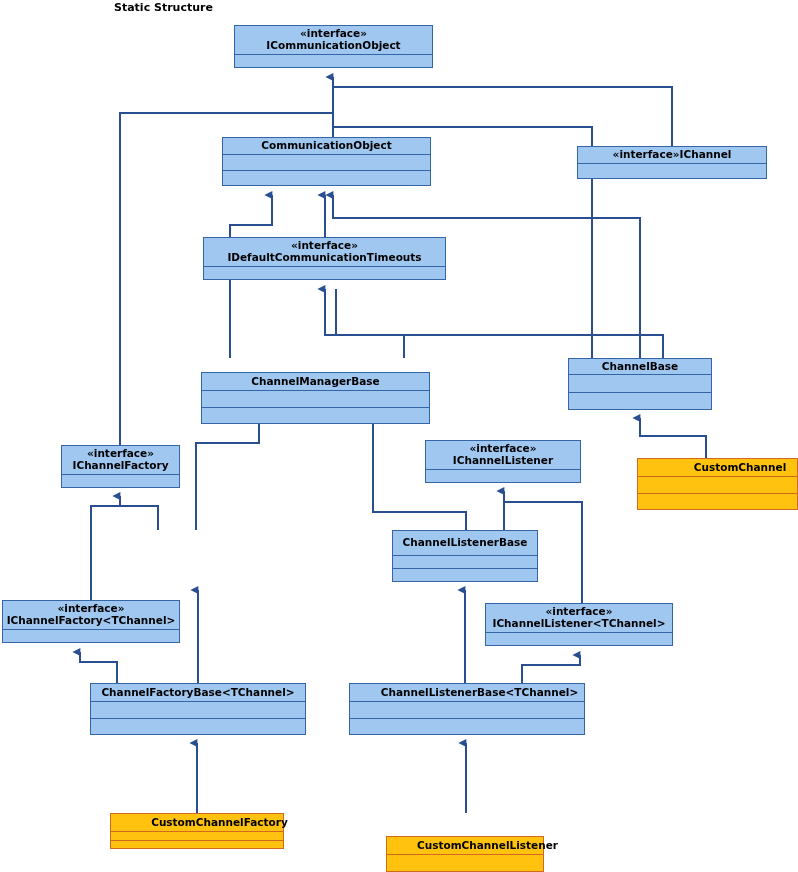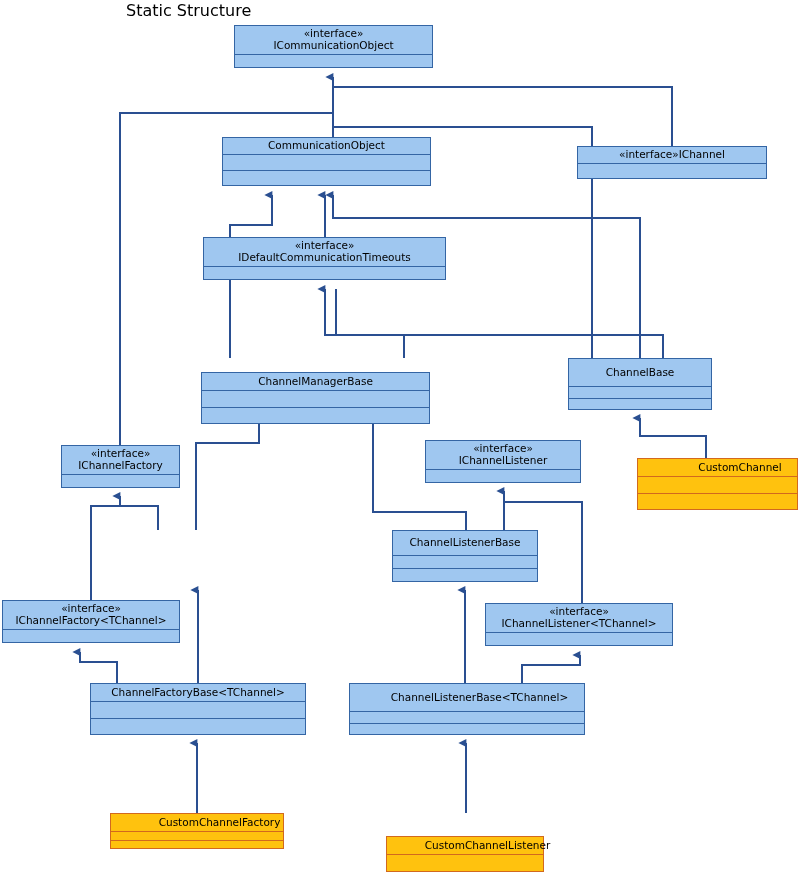--- a/index.html
+++ b/index.html
@@ -26,27 +26,28 @@
     width: 798px;
     height: 872px;
     z-index: 1;
   }
   .node-layer {
     position: absolute;
     left: 0; top: 0;
     width: 798px;
     height: 872px;
     z-index: 2;
+    font-weight: bold;
   }
   #diagram-title {
     position: absolute;
-    left: 126px;
+    left: 114px;
     top: 1px;
-    font-size: 16px;
-    font-weight: normal;
+    font-size: 11px;
+    font-weight: bold;
     color: #000000;
     letter-spacing: 0px;
     white-space: nowrap;
     z-index: 3;
   }
   .uml-class {
     position: absolute;
     box-sizing: border-box;
     border: 1px solid #3465a4;
     background: #9fc7f0;
@@ -190,21 +191,21 @@
 
     <div class="uml-class" style="left:201px; top:372px; width:229px; height:52px;">
       <div class="uml-title" style="height:18px;">
         <span>ChannelManagerBase</span>
       </div>
       <div class="uml-compartment"></div>
       <div class="uml-compartment"></div>
     </div>
 
     <div class="uml-class" style="left:568px; top:358px; width:144px; height:52px;">
-      <div class="uml-title" style="height:28px;">
+      <div class="uml-title" style="height:16px;">
         <span>ChannelBase</span>
       </div>
       <div class="uml-compartment"></div>
       <div class="uml-compartment"></div>
     </div>
 
     <div class="uml-class" style="left:61px; top:445px; width:119px; height:43px;">
       <div class="uml-title" style="height:29px;">
         <span class="uml-stereotype">«interface»</span>
         <span>IChannelFactory</span>
@@ -255,21 +256,21 @@
 
     <div class="uml-class" style="left:90px; top:683px; width:216px; height:52px;gap:12px;">
       <div class="uml-title" style="height:18px;">
         <span>ChannelFactoryBase&lt;TChannel&gt;</span>
       </div>
       <div class="uml-compartment"></div>
       <div class="uml-compartment"></div>
     </div>
 
     <div class="uml-class" style="left:349px; top:683px; width:236px; height:52px;">
-      <div class="uml-title" style="height:28px;padding-left:28px;">
+      <div class="uml-title" style="height:18px;padding-left:28px;">
         <span>ChannelListenerBase&lt;TChannel&gt;</span>
       </div>
       <div class="uml-compartment"></div>
       <div class="uml-compartment"></div>
     </div>
 
     <div class="uml-class accent" style="left:110px; top:813px; width:174px; height:36px;">
       <div class="uml-title" style="height:18px;">
         <span>CustomChannelFactory</span>
       </div>

